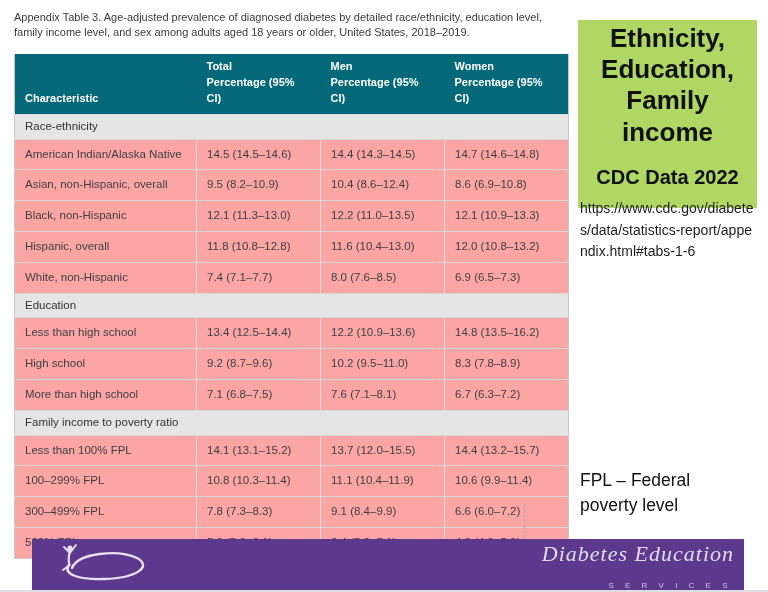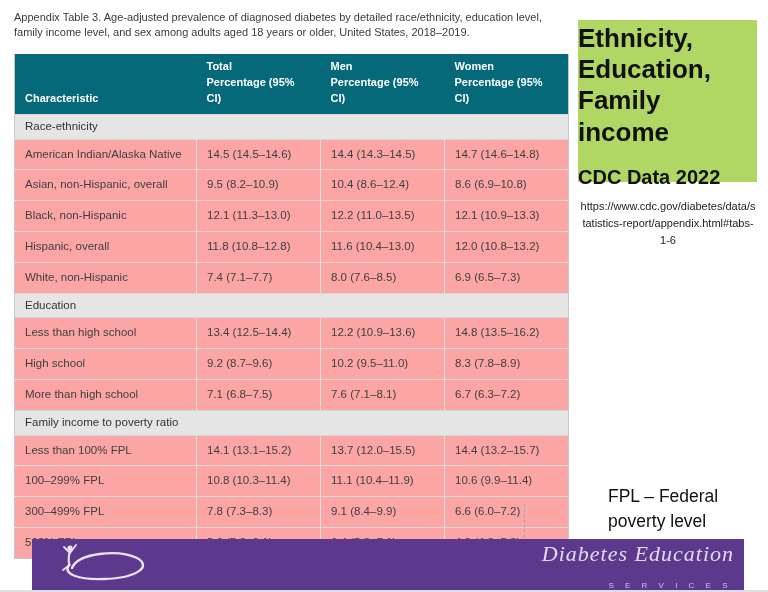--- a/index.html
+++ b/index.html
@@ -59,57 +59,56 @@
     color: #333333;
     padding: 5px 10px;
     border-left: none;
     font-weight: normal;
   }
   .green-box {
     position: absolute;
     left: 578px;
     top: 20px;
     width: 179px;
-    height: 162px;
+    height: 188px;
     background: #b0d664;
+    text-align: center;
     color: #111111;
     padding-top: 3px;
   }
   .green-title {
     font-size: 26px;
     font-weight: bold;
     line-height: 1.2;
     letter-spacing: 0px;
   }
   .green-sub {
     font-size: 20px;
     font-weight: bold;
     line-height: 1.15;
     margin-top: 18px;
   }
   .source-url {
     position: absolute;
     left: 580px;
     top: 198px;
     width: 176px;
-    font-size: 11px;
+    font-size: 14px;
     line-height: 1.55;
     color: #1d1d1d;
     word-break: break-all;
-    text-align: center;
   }
   .fpl-note {
     position: absolute;
     left: 580px;
-    top: 484px;
+    top: 468px;
     width: 145px;
     font-size: 17.5px;
     line-height: 1.4;
     color: #111111;
-    margin-left: 28px;
   }
   .guide-line {
     position: absolute;
     left: 524px;
     top: 504px;
     height: 34px;
     width: 0;
     border-left: 1px dashed #a9a9a9;
   }
   .banner {

